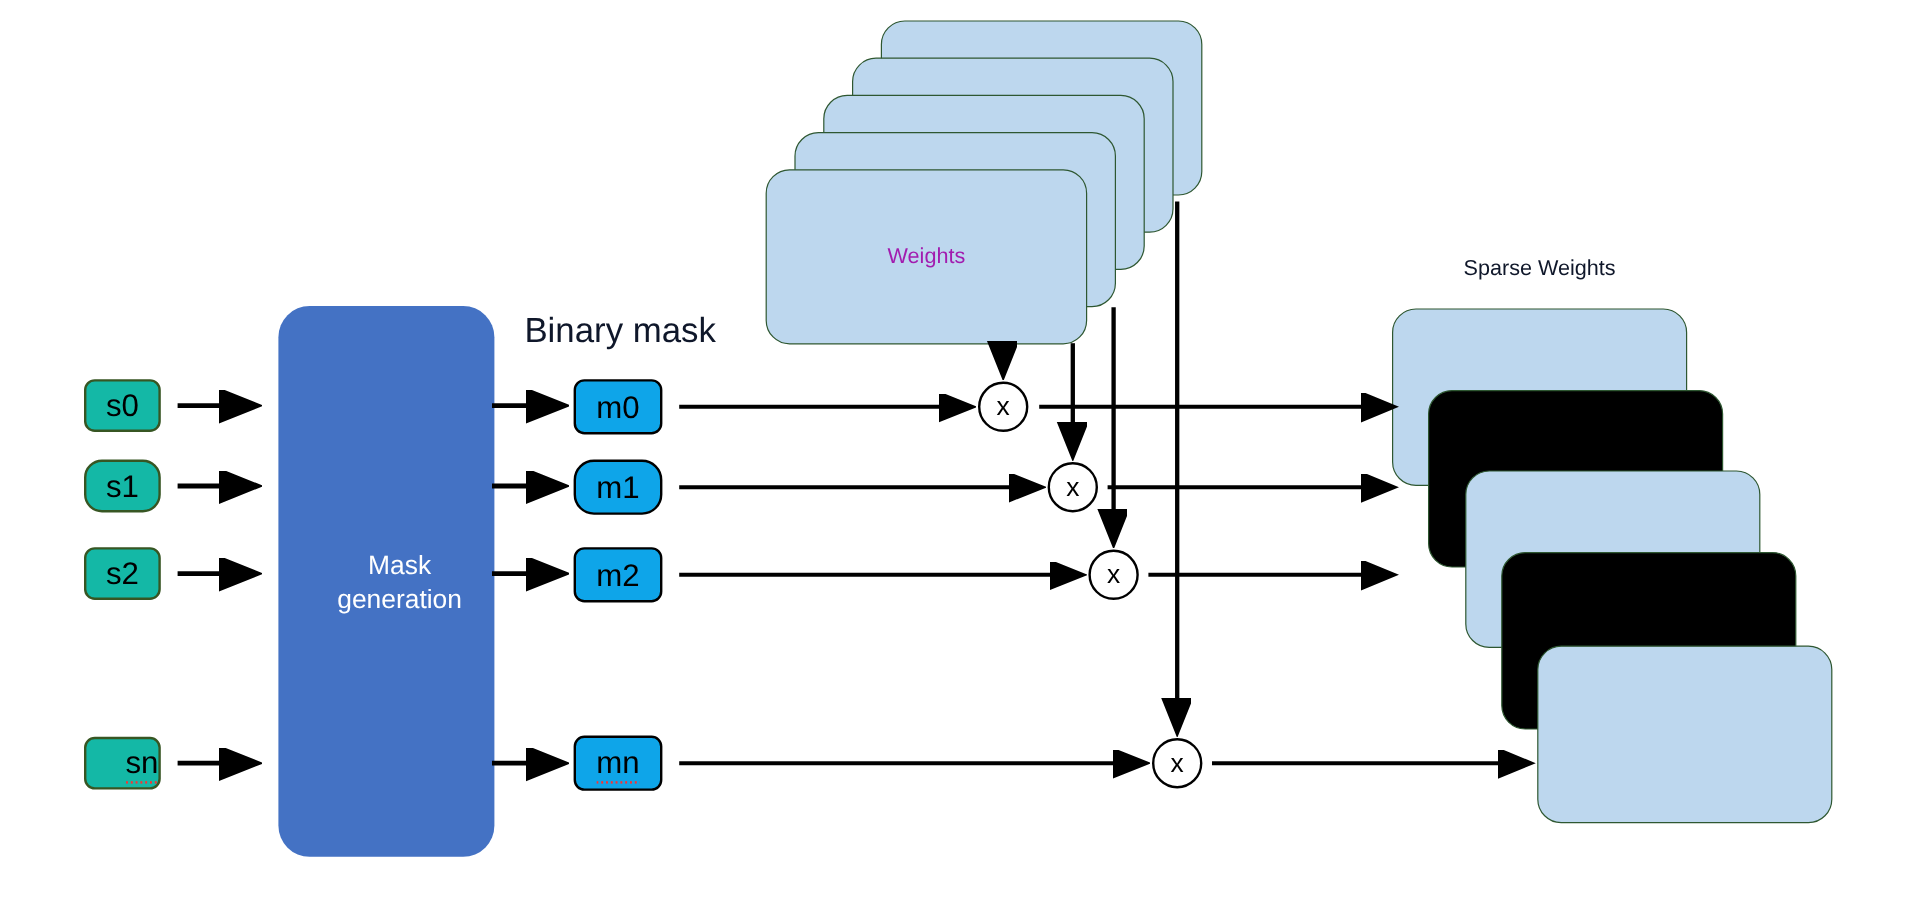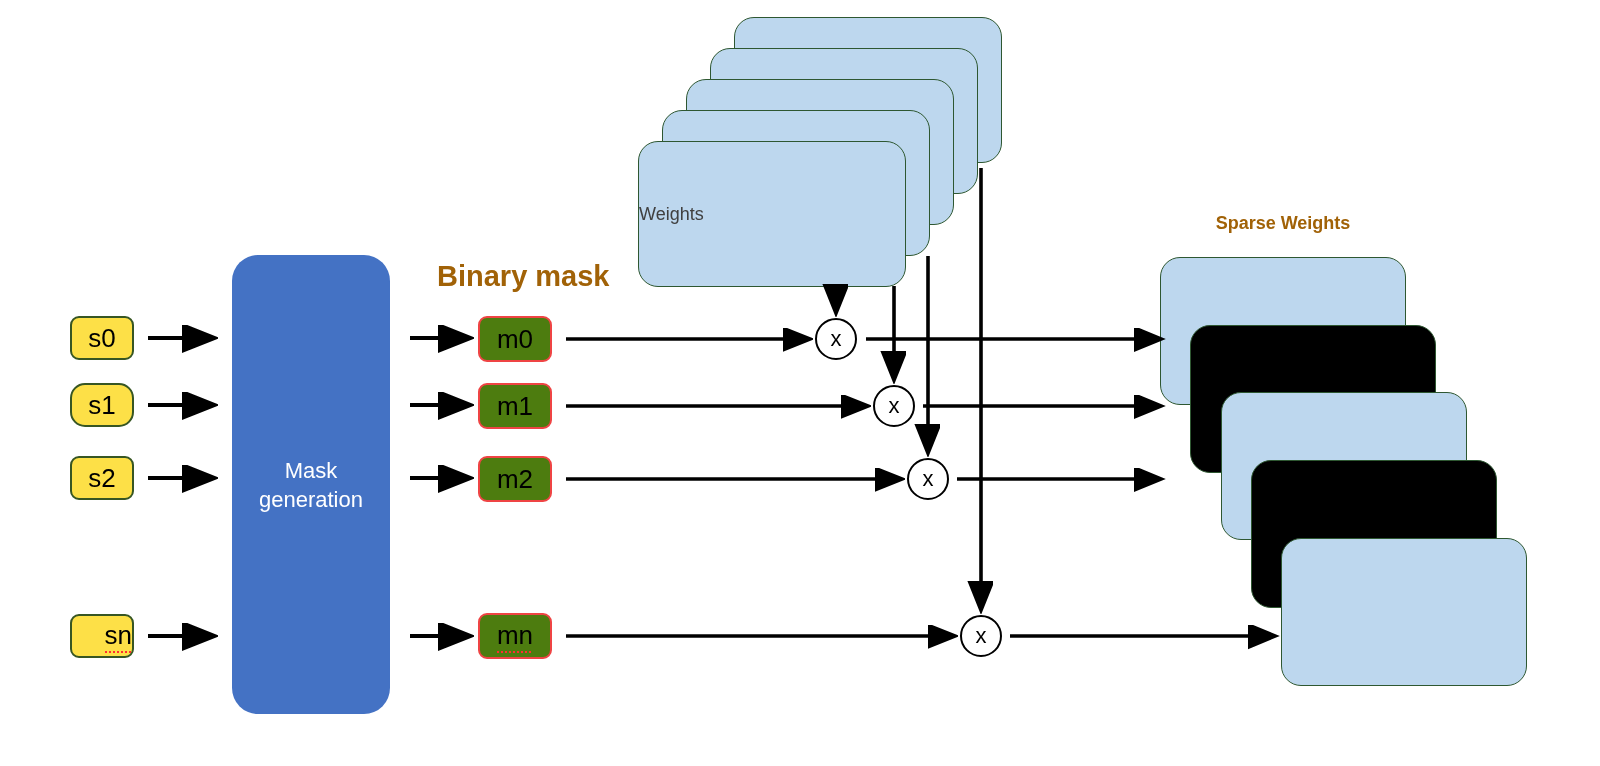--- a/index.html
+++ b/index.html
@@ -1,49 +1,49 @@
 <!DOCTYPE html>
 <html><head>
 <meta charset="utf-8">
 <style>
   html,body{margin:0;padding:0;background:#ffffff;}
   body{width:1600px;height:766px;overflow:hidden;font-family:"Liberation Sans",sans-serif;}
   #stage{position:relative;width:1600px;height:766px;background:#fff;}
 
-  .lbl{position:absolute;color:#a16207;white-space:pre;font-weight:bold;}
+  .lbl{position:absolute;color:#0f172a;white-space:pre;}
 
   
   .head-trainable{left:44px;top:232px;font-size:29px;line-height:36px;text-align:center;width:130px;}
   .head-binary{left:437px;top:260px;font-size:29px;}
   .head-sparse{left:1160px;top:213px;width:246px;text-align:center;font-size:18px;}
 
   
   .chip{position:absolute;border-radius:9px;display:flex;align-items:center;
         justify-content:center;font-size:26px;color:#000;box-sizing:border-box;}
-  .chip-green{background:#fde047;border:2px solid #375623;}
-  .chip-peach{background:#4d7c0f;border:2px solid #ef4444;}
+  .chip-green{background:#14b8a6;border:2px solid #375623;}
+  .chip-peach{background:#0ea5e9;border:2px solid #000000;}
   .chip.spell > span{
      background-image:linear-gradient(to right,#ff2f2f 0 2px,transparent 2px 4px);
      background-repeat:repeat-x;background-size:4px 2px;background-position:0 100%;
      padding-bottom:2px;
   }
 
   
   #maskgen{position:absolute;left:232px;top:255px;width:158px;height:459px;
            background:#4472C4;border-radius:26px;display:flex;align-items:center;
-           justify-content:center;color:#fff;font-size:22px;line-height:29px;text-align:center;}
+           justify-content:center;color:#fff;font-size:22px;line-height:29px;text-align:center;padding-left:22px;}
 
   
   .card{position:absolute;border:1.6px solid #2E5731;border-radius:20px;box-sizing:border-box;}
   .card-blue{background:#BDD7EE;}
   .card-black{background:#000000;}
   .card-weights{width:268px;height:146px;}
   .card-sparse{width:246px;height:148px;}
   .card-label{position:absolute;left:0;right:0;top:50%;transform:translateY(-50%);
-              font-size:18px;color:#404040;}
+              text-align:center;font-size:18px;color:#a21caf;}
 
   
   .mul{position:absolute;width:42px;height:42px;border:2.4px solid #000;border-radius:50%;
        background:#fff;display:flex;align-items:center;justify-content:center;
        font-size:22px;color:#000;box-sizing:border-box;z-index:6;}
 
   svg#wires{position:absolute;left:0;top:0;width:1600px;height:766px;overflow:visible;z-index:4;}
   svg#wires line, svg#wires path{stroke:#000;}
 </style>
 </head>
@@ -82,21 +82,21 @@
   <div class="chip chip-green" style="left:70px;top:456px;width:64px;height:44px;">
     <span>s2</span>
   </div>
   <div class="chip chip-green spell" style="left:70px;top:614px;width:64px;height:44px;justify-content:flex-end;">
     <span>sn</span>
   </div>
 
   <div class="chip chip-peach" style="left:478px;top:316px;width:74px;height:46px;">
     <span>m0</span>
   </div>
-  <div class="chip chip-peach" style="left:478px;top:383px;width:74px;height:46px;">
+  <div class="chip chip-peach" style="left:478px;top:383px;width:74px;height:46px;border-radius:17px;">
     <span>m1</span>
   </div>
   <div class="chip chip-peach" style="left:478px;top:456px;width:74px;height:46px;">
     <span>m2</span>
   </div>
   <div class="chip chip-peach spell" style="left:478px;top:613px;width:74px;height:46px;">
     <span>mn</span>
   </div>
 
   <div class="mul" style="left:815px;top:318px;">

